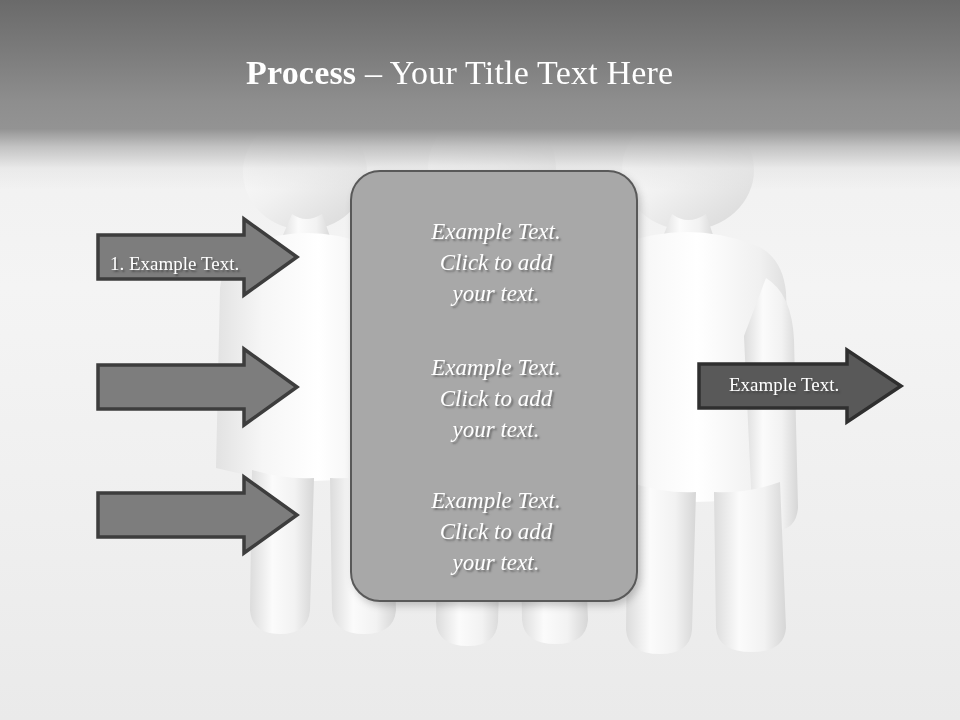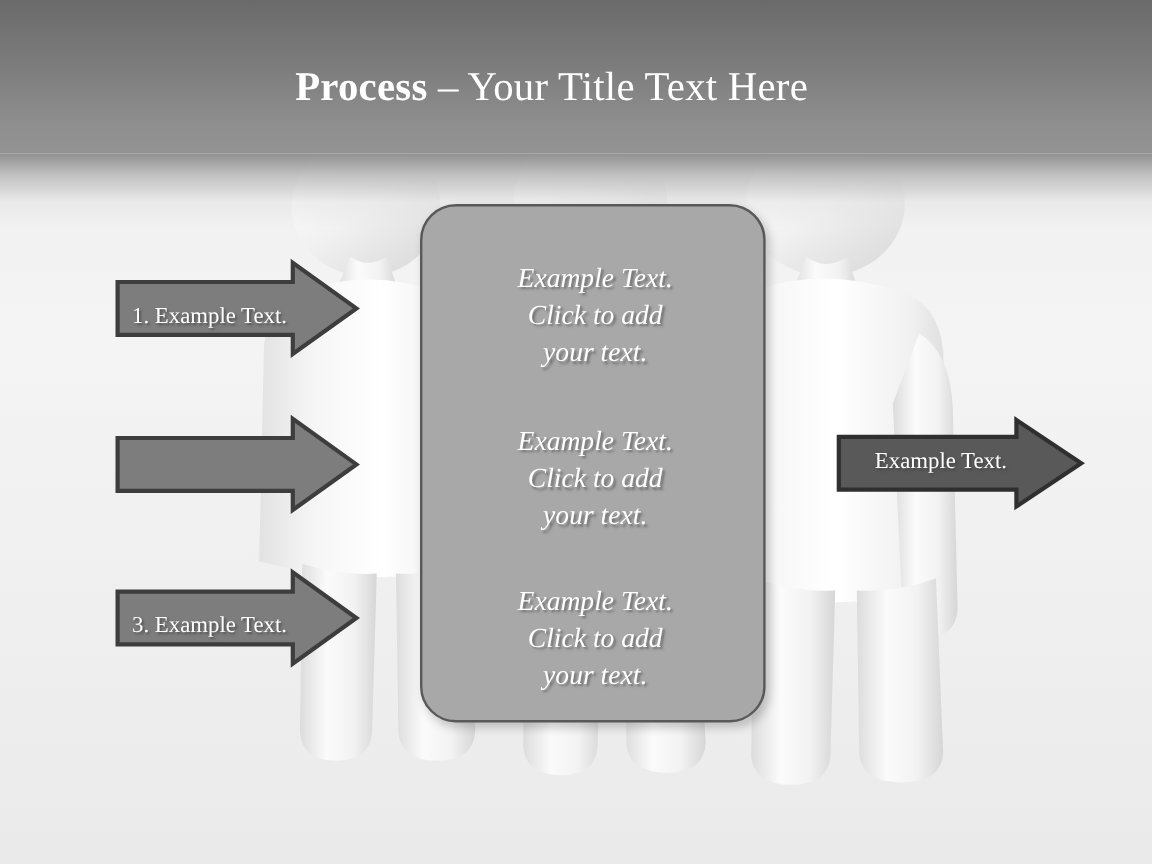--- a/index.html
+++ b/index.html
@@ -193,21 +193,20 @@
   <div class="arrow arrow-l2">
     <svg width="203" height="80" viewBox="0 0 203 80" xmlns="http://www.w3.org/2000/svg">
       <path d="M2 18 L148 18 L148 2 L201 40 L148 78 L148 62 L2 62 Z" fill="#7d7d7d" stroke="#3d3d3d" stroke-width="3.5" stroke-linejoin="miter"></path>
     </svg>
   </div>
 
   <div class="arrow arrow-l3">
     <svg width="203" height="80" viewBox="0 0 203 80" xmlns="http://www.w3.org/2000/svg">
       <path d="M2 18 L148 18 L148 2 L201 40 L148 78 L148 62 L2 62 Z" fill="#7d7d7d" stroke="#3d3d3d" stroke-width="3.5" stroke-linejoin="miter"></path>
     </svg>
-    <span class="arrow-label">3. Example Text.</span>
   </div>
 
   <div class="arrow arrow-r1">
     <svg width="206" height="76" viewBox="0 0 206 76" xmlns="http://www.w3.org/2000/svg">
       <path d="M2 16 L150 16 L150 2 L204 38 L150 74 L150 60 L2 60 Z" fill="#595959" stroke="#2f2f2f" stroke-width="3.5" stroke-linejoin="miter"></path>
     </svg>
     <span class="arrow-label">Example Text.</span>
   </div>
 
 </div>

